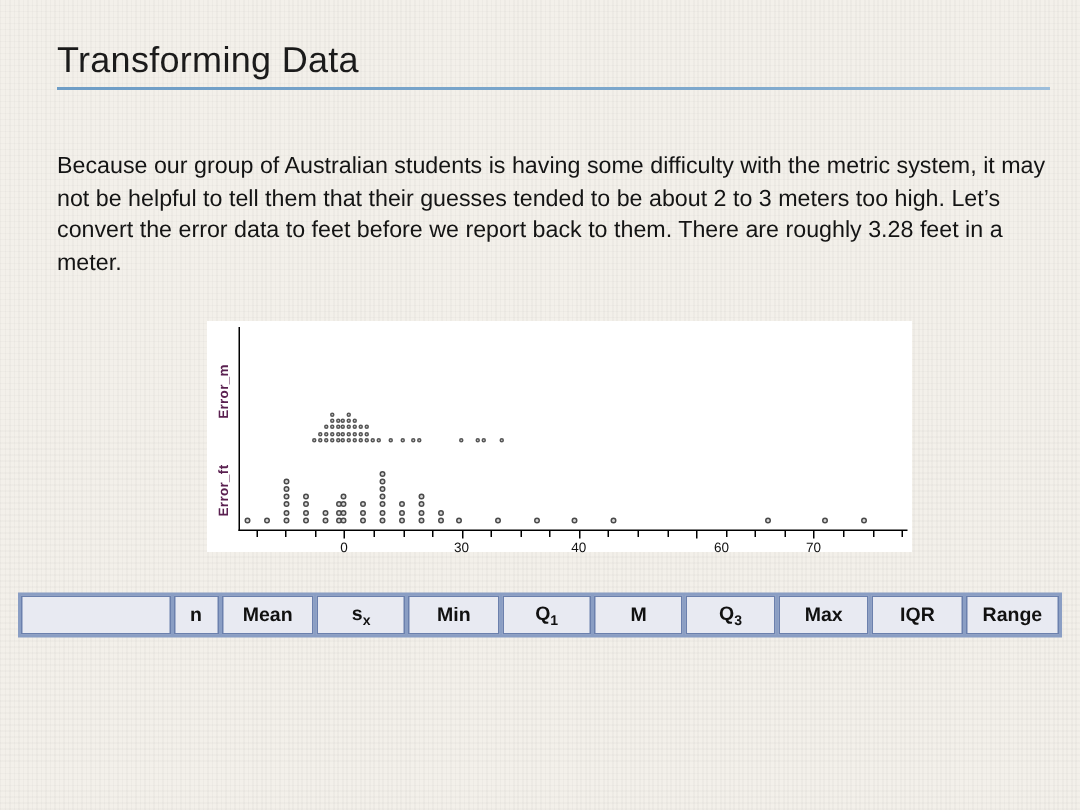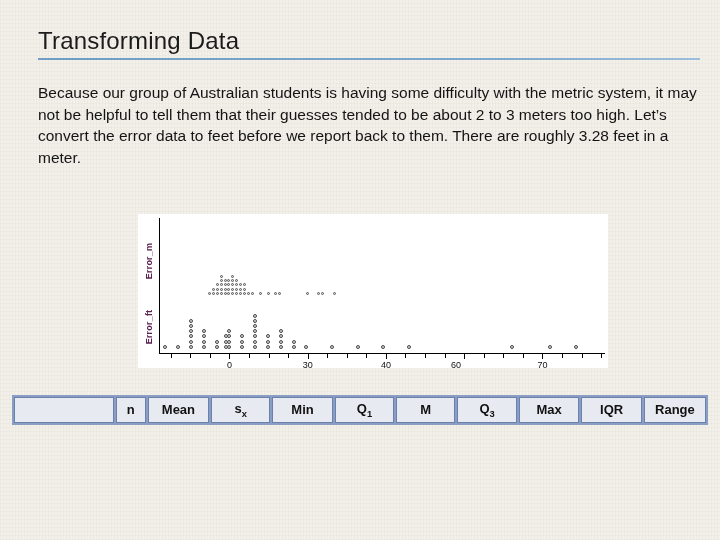--- a/index.html
+++ b/index.html
@@ -65,21 +65,21 @@
     font-size: 11px;
     font-weight: bold;
     color: #111;
     box-sizing: border-box;
   }
 
   
   .body-text {
     position: absolute;
     left: 38px;
-    top: 82px;
+    top: 100px;
     width: 672px;
     font-size: 15.5px;
     line-height: 21.5px;
     color: #141414;
   }
 
   
   .chart-wrap {
     position: absolute;
     left: 138px;
@@ -276,21 +276,21 @@
         <div class="tick" style="left: 324.719px;"></div>
         <div class="tick" style="left: 344.281px;"></div>
         <div class="tick" style="left: 363.842px;"></div>
         <div class="tick major" style="left: 383.404px;"></div>
         <div class="tick" style="left: 402.965px;"></div>
         <div class="tick" style="left: 422.526px;"></div>
         <div class="tick" style="left: 442.088px;"></div>
         <div class="ticklabel" style="left: 70.4211px;">0</div>
         <div class="ticklabel" style="left: 148.667px;">30</div>
         <div class="ticklabel" style="left: 226.912px;">40</div>
-        <div class="ticklabel" style="left: 297px; text-align: center;">60</div>
+        <div class="ticklabel" style="left: 322px; text-align: center;">60</div>
         <div class="ticklabel" style="left: 383.404px;">70</div>
         <div class="dot sm" style="left: 48.8596px; top: 77.8px;"></div>
         <div class="dot sm" style="left: 52.7719px; top: 77.8px;"></div>
         <div class="dot sm" style="left: 52.7719px; top: 73.6px;"></div>
         <div class="dot sm" style="left: 56.6842px; top: 77.8px;"></div>
         <div class="dot sm" style="left: 56.6842px; top: 73.6px;"></div>
         <div class="dot sm" style="left: 56.6842px; top: 69.4px;"></div>
         <div class="dot sm" style="left: 60.5965px; top: 77.8px;"></div>
         <div class="dot sm" style="left: 60.5965px; top: 73.6px;"></div>
         <div class="dot sm" style="left: 60.5965px; top: 69.4px;"></div>

